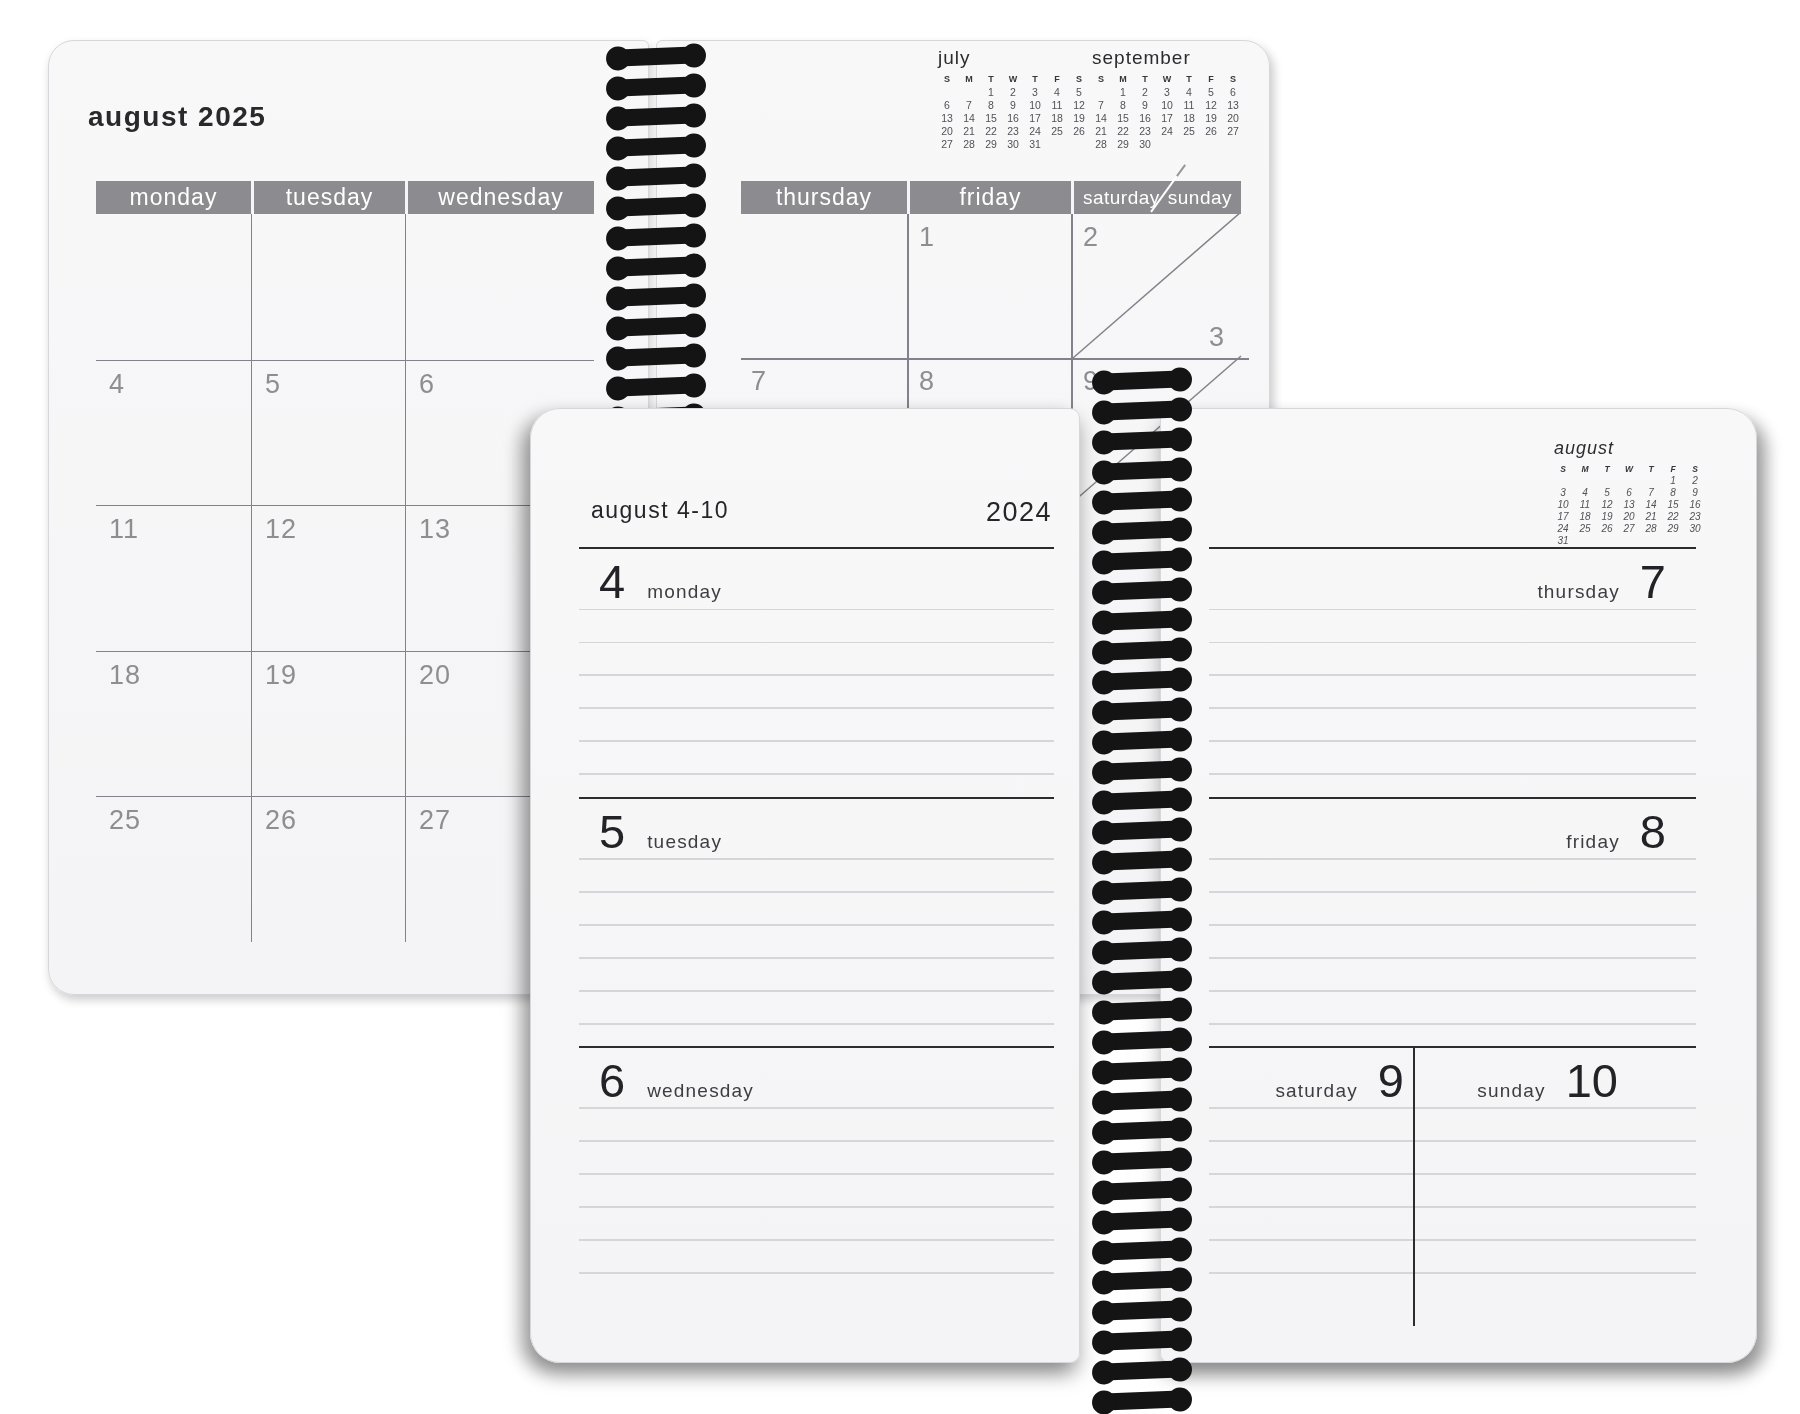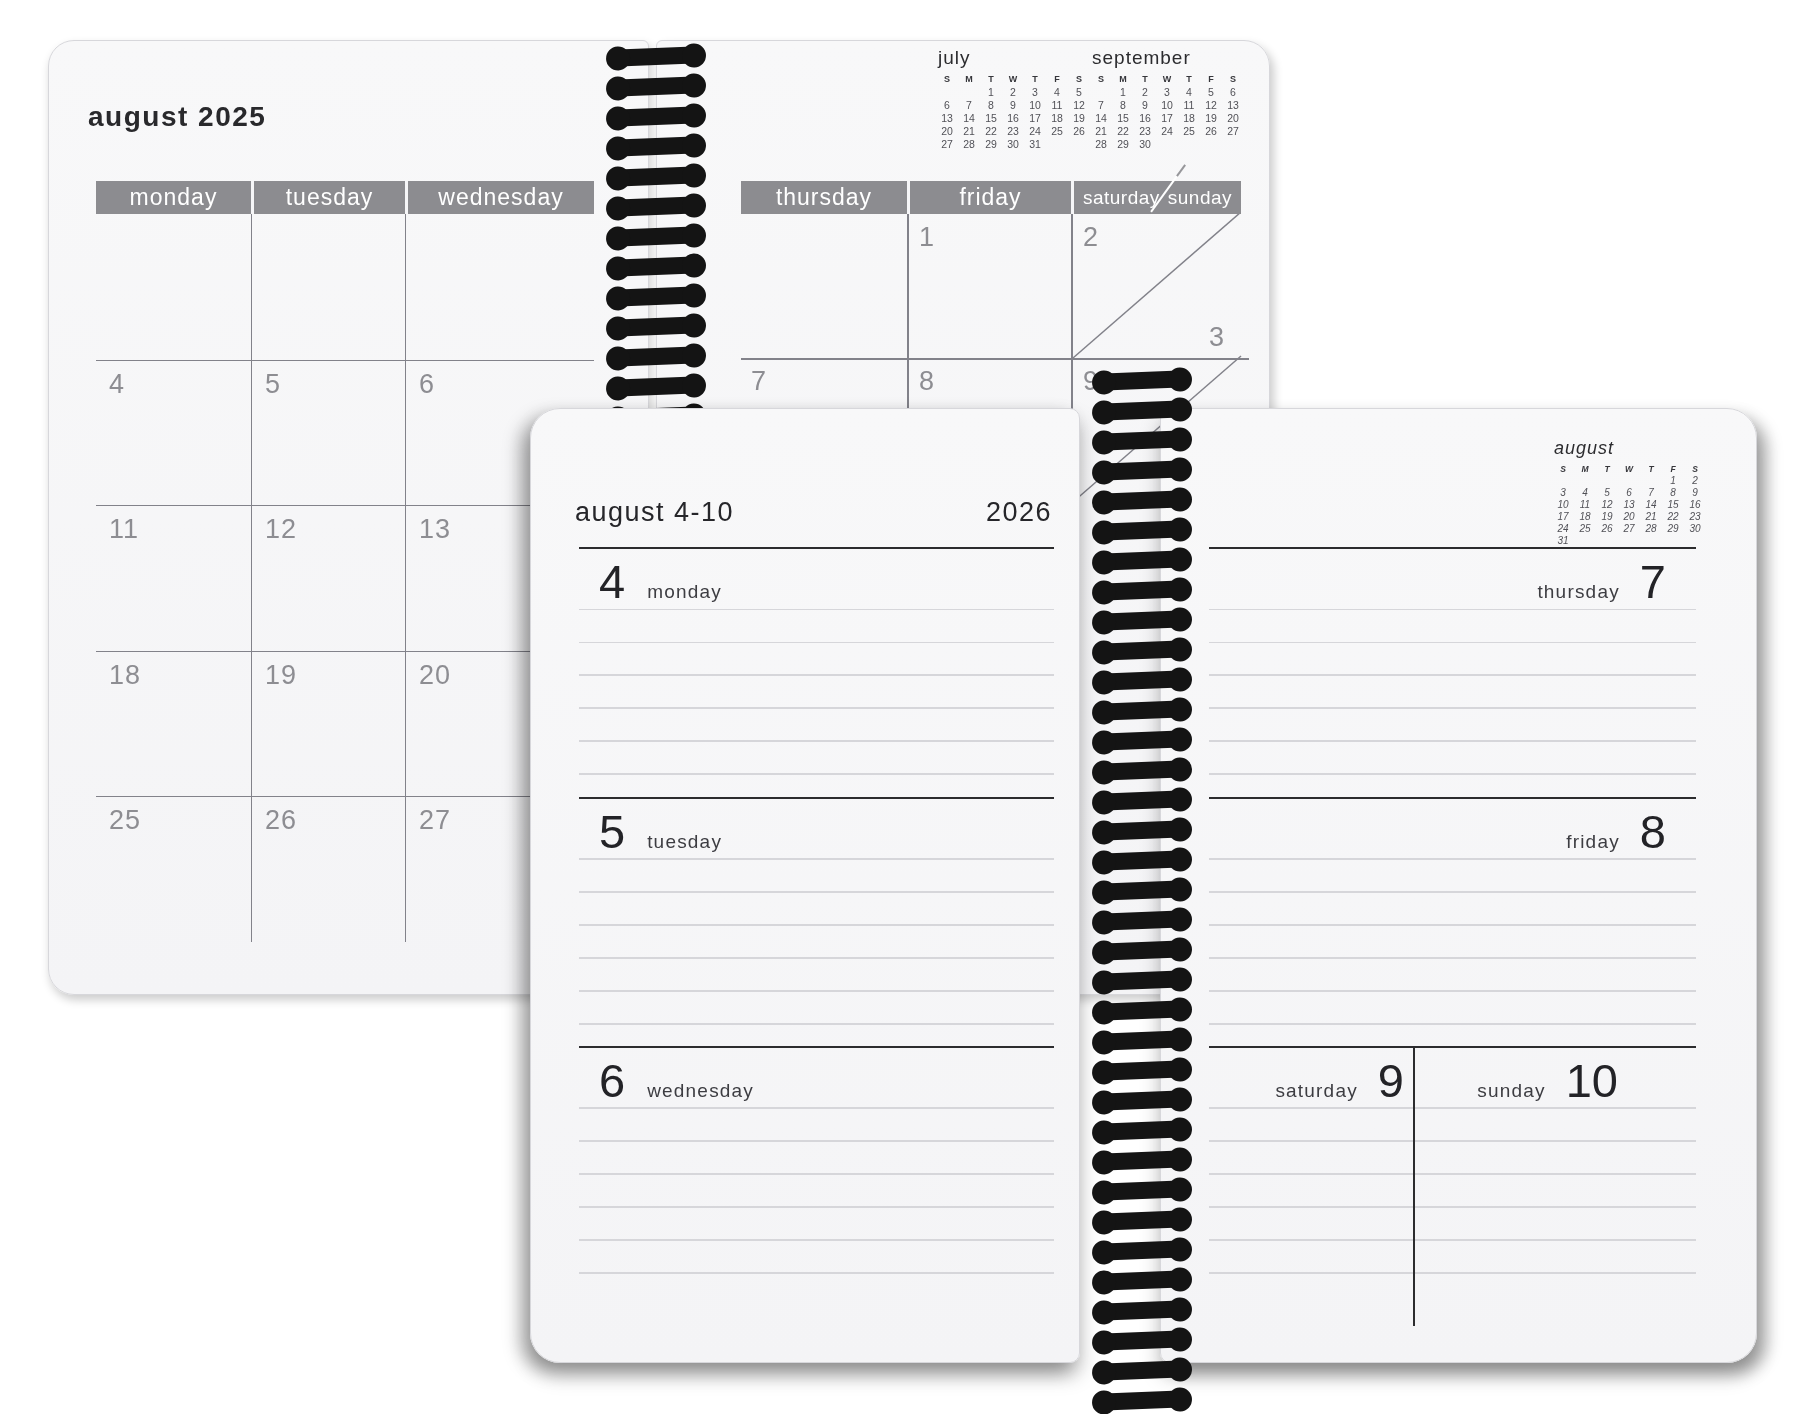--- a/index.html
+++ b/index.html
@@ -59,21 +59,21 @@
   .dcell { font-size:10.5px; color:#515157; text-align:center; line-height:13px; }
   .mini-july { left:263px; top:6px;margin-left:16px; }
   .mini-september { left:433px; top:6px; }
   .mini-august { left:391px; top:29px;font-style:italic; }
   .mini-august .mini-title { font-size:18px; }
   .mini-august .mini-grid { grid-auto-rows:12px; }
   .mini-august .hcell { line-height:12px; font-size:8.5px; }
   .mini-august .dcell { line-height:12px; font-size:10px; }
 
   
-  .wtitle { position:absolute; left:44px; top:88px; font-size:27px; letter-spacing:1.5px; color:#26262a; }
+  .wtitle { position:absolute; left:60px; top:88px; font-size:23px; letter-spacing:1.5px; color:#26262a; }
   .wyear  { position:absolute; right:27px; top:88px; font-size:27px; letter-spacing:1.5px; color:#26262a; }
   .wsec-host { position:absolute; inset:0; }
   .wsec   { position:absolute; left:48px; width:475px; border-top:2.5px solid #2c2c2e; }
   .wsec-r { position:absolute; left:48px; width:487px; border-top:2.5px solid #2c2c2e; }
   .w-left  .wsec:nth-child(1){ top:138px; } .w-left  .wsec:nth-child(2){ top:388px; } .w-left .wsec:nth-child(3){ top:637px; }
   .w-right .wsec-r:nth-child(1){ top:138px; } .w-right .wsec-r:nth-child(2){ top:388px; }
   .lines { margin-top:28px; height:198px;
            background:repeating-linear-gradient(to bottom, rgba(0,0,0,0) 0 31.5px, #d6d6da 31.5px 33px); }
   .dayhead { position:absolute; left:20px; top:5px; display:flex; align-items:baseline; gap:22px; white-space:nowrap; }
   .dayhead-r { position:absolute; right:30px; top:5px; display:flex; align-items:baseline; gap:20px; white-space:nowrap; }
@@ -220,21 +220,21 @@
       <div class="coil"></div>
       <div class="coil"></div>
       <div class="coil"></div>
       <div class="coil"></div>
       <div class="coil"></div>
       <div class="coil"></div>
     </div>
 
   <section class="page w-left">
     <div class="wtitle">august 4-10</div>
-    <div class="wyear">2026</div>
+    <div class="wyear">2024</div>
     <div class="wsec-host">
 
     <div class="wsec">
         <div class="dayhead">
           <span class="dnum">4</span>
           <span class="dlabel">monday</span>
         </div>
         <div class="lines"></div>
       </div>
         <div class="wsec">

